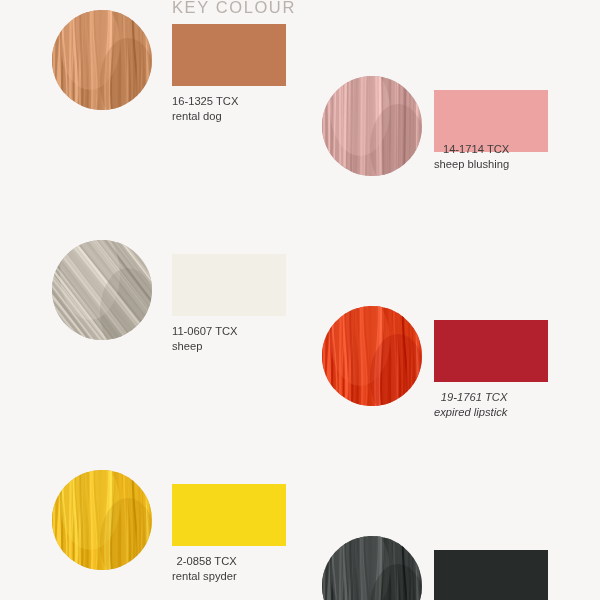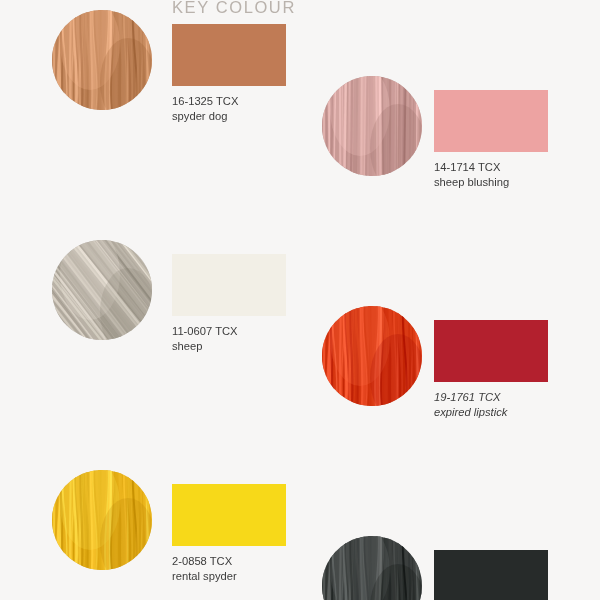--- a/index.html
+++ b/index.html
@@ -55,21 +55,21 @@
     border: 0;
   }
 
   .caption {
     position: absolute;
     color: #3c3c3c;
     font-size: 11.2px;
     line-height: 14.6px;
     white-space: nowrap;
   }
-  .caption .code { display: block; }
+  .caption .code { display: block; text-align: right; }
   .caption .name { display: block; }
 </style>
 </head>
 <body style="background: rgb(247, 246, 245);">
 
 <div id="board">
   <div class="key-label">KEY COLOUR</div>
 <div class="entry">
       <div class="hair-disc" style="left: 52px; top: 10px; width: 100px; height: 100px;">
         <svg viewBox="0 0 100 100" preserveAspectRatio="none">
@@ -161,21 +161,21 @@
             <path d="M 136 -25 C 147.9815329218107 25, 124.0184670781893 70, 141.99076646090535 130" stroke="#da9e73" stroke-width="2.12" fill="none" opacity="0.89"></path>
             <path d="M 138 -25 C 146.8817729766804 25, 129.1182270233196 70, 142.4408864883402 130" stroke="#9e6237" stroke-width="1.43" fill="none" opacity="0.95"></path>
           </g>
           <ellipse cx="38" cy="34" rx="30" ry="46" fill="#fdc196" opacity="0.22"></ellipse>
           <ellipse cx="76" cy="72" rx="28" ry="44" fill="#8a4e23" opacity="0.20"></ellipse>
         </svg>
       </div>
       <div class="swatch" style="left: 172px; top: 24px; width: 114px; height: 62px; background: rgb(192, 123, 85);"></div>
       <div class="caption" style="left: 172px; top: 94px;">
         <span class="code">16-1325 TCX</span>
-        <span class="name">spyder dog</span>
+        <span class="name">rental dog</span>
       </div>
     </div>
     <div class="entry">
       <div class="hair-disc" style="left: 322px; top: 76px; width: 100px; height: 100px;">
         <svg viewBox="0 0 100 100" preserveAspectRatio="none">
           <rect x="0" y="0" width="100" height="100" fill="#c99a96"></rect>
           <g>
             <path d="M -30 -25 L -31.922625171467764 130" stroke="#d3a4a0" stroke-width="2.28" fill="none" opacity="0.57"></path>
             <path d="M -28 -25 L -30.107210219478738 130" stroke="#ce9f9b" stroke-width="2.15" fill="none" opacity="0.89"></path>
             <path d="M -26 -25 L -27.077803497942387 130" stroke="#c59692" stroke-width="2.53" fill="none" opacity="0.84"></path>
@@ -260,21 +260,21 @@
             <path d="M 132 -25 L 131.79265260631 130" stroke="#cc9d99" stroke-width="1.00" fill="none" opacity="0.45"></path>
             <path d="M 134 -25 L 131.94140089163238 130" stroke="#a97a76" stroke-width="2.61" fill="none" opacity="0.60"></path>
             <path d="M 136 -25 L 138.30414094650206 130" stroke="#ddaeaa" stroke-width="2.12" fill="none" opacity="0.89"></path>
             <path d="M 138 -25 L 139.70803326474623 130" stroke="#a1726e" stroke-width="1.43" fill="none" opacity="0.95"></path>
           </g>
           <ellipse cx="38" cy="34" rx="30" ry="46" fill="#ffd1cd" opacity="0.22"></ellipse>
           <ellipse cx="76" cy="72" rx="28" ry="44" fill="#8d5e5a" opacity="0.20"></ellipse>
         </svg>
       </div>
       <div class="swatch" style="left: 434px; top: 90px; width: 114px; height: 62px; background: rgb(237, 163, 162);"></div>
-      <div class="caption" style="left: 434px; top: 160px;">
+      <div class="caption" style="left: 434px; top: 142px;">
         <span class="code">14-1714 TCX</span>
         <span class="name">sheep blushing</span>
       </div>
     </div>
     <div class="entry">
       <div class="hair-disc" style="left: 52px; top: 240px; width: 100px; height: 100px;">
         <svg viewBox="0 0 100 100" preserveAspectRatio="none">
           <rect x="0" y="0" width="100" height="100" fill="#b9b2a6"></rect>
           <g transform="rotate(-38 50 50)">
             <path d="M -30 -25 L -31.922625171467764 130" stroke="#c3bcb0" stroke-width="2.28" fill="none" opacity="0.57"></path>

